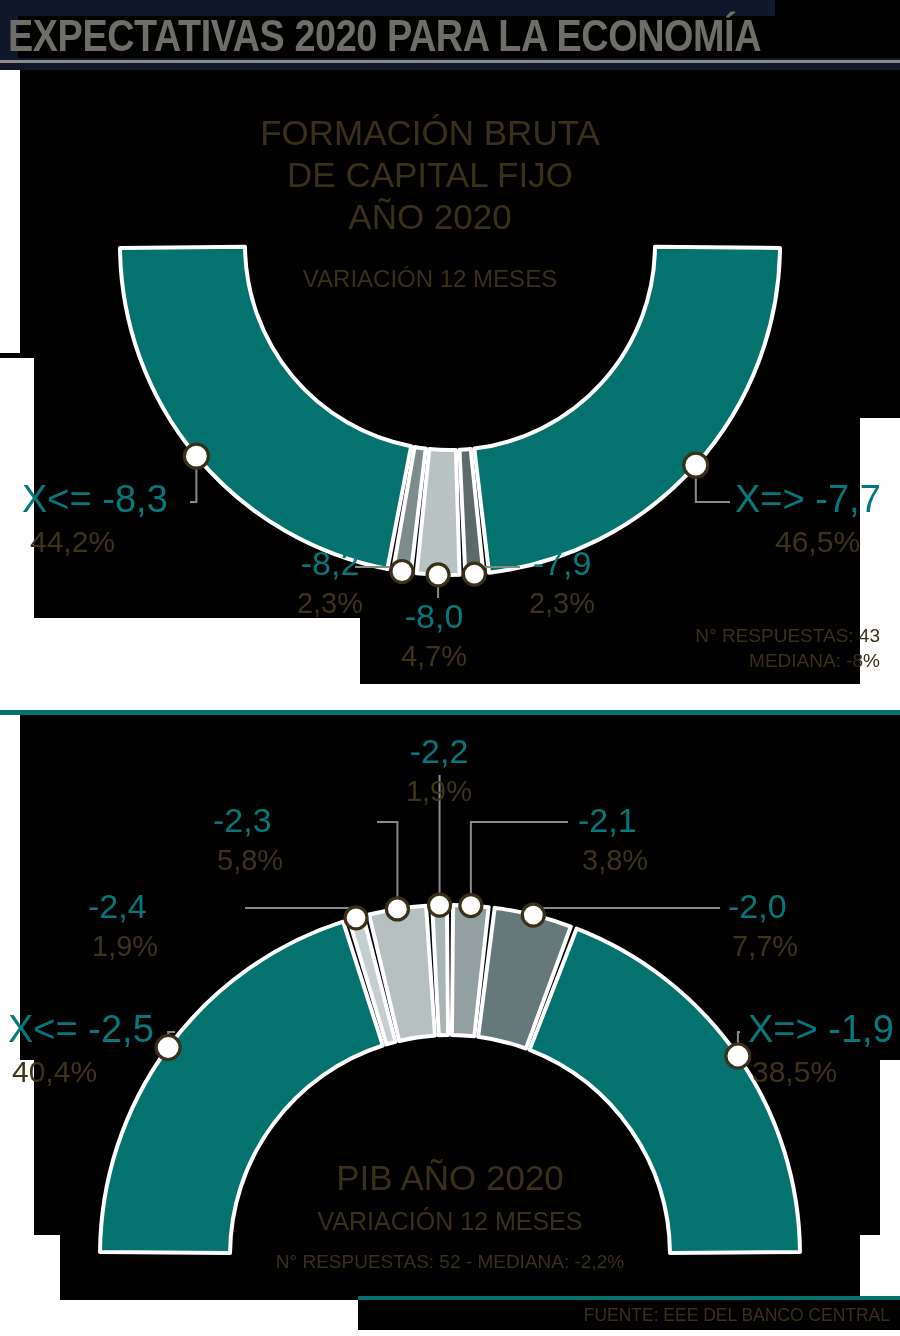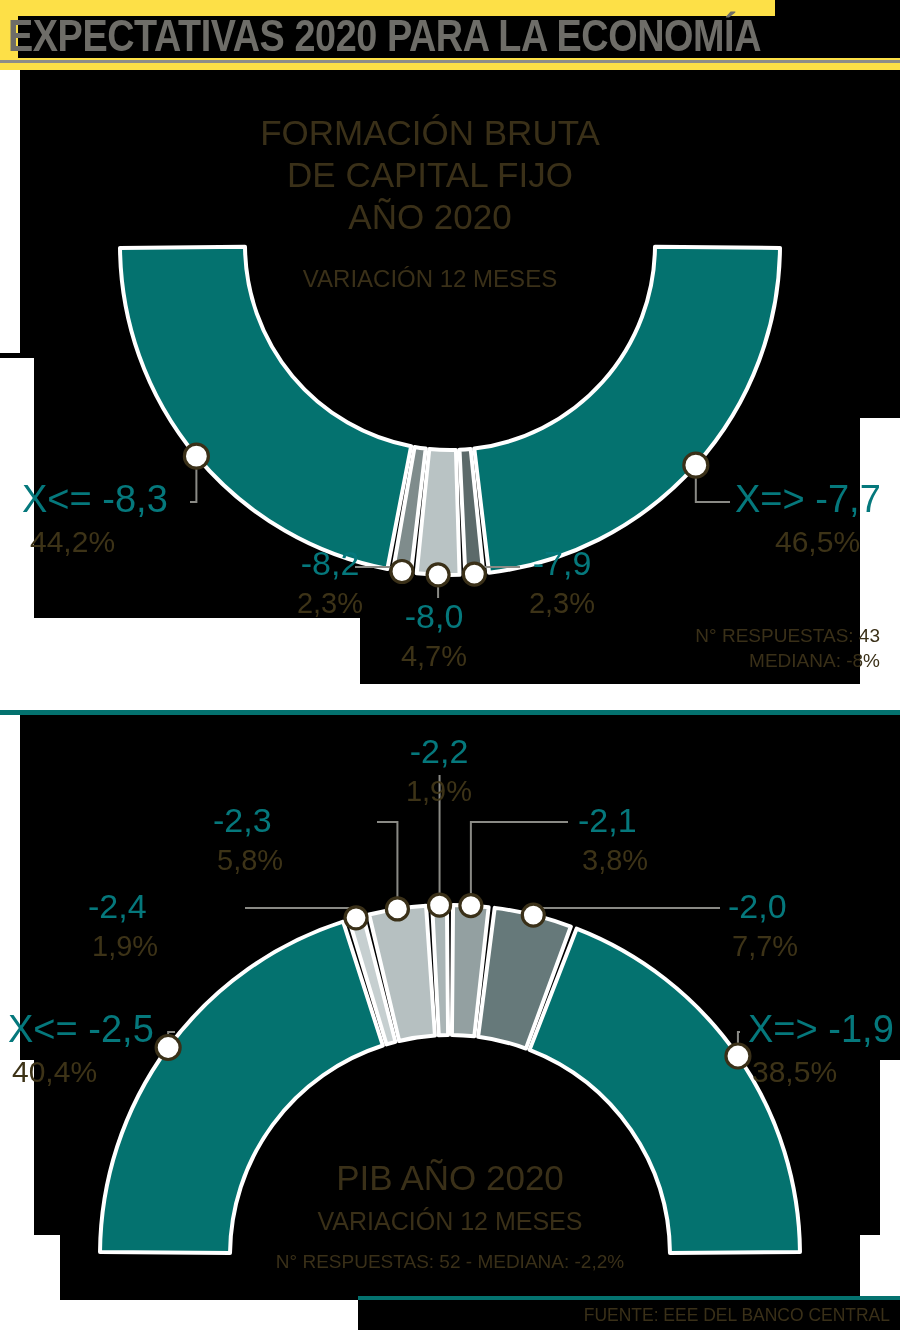--- a/index.html
+++ b/index.html
@@ -5,21 +5,21 @@
   html,body{margin:0;padding:0;background:#ffffff;}
   body{
     width:900px;height:1336px;position:relative;overflow:hidden;
     font-family:"Liberation Sans", sans-serif;
     -webkit-font-smoothing:antialiased;
   }
   .nosel{user-select:none;}
 
   
   #header-band{
-    position:absolute;left:0;top:0;width:900px;height:70px;background:#fde047;
+    position:absolute;left:0;top:0;width:900px;height:70px;background:#0f172a;
   }
   #header-black-right{
     position:absolute;left:775px;top:0;width:125px;height:16px;background:#000000;
   }
   #header-black-mid{
     position:absolute;left:18px;top:16px;width:882px;height:42px;background:#000000;
   }
   #page-title{
     position:absolute;left:8px;top:10px;width:880px;height:52px;
     color:#6e6d68;

